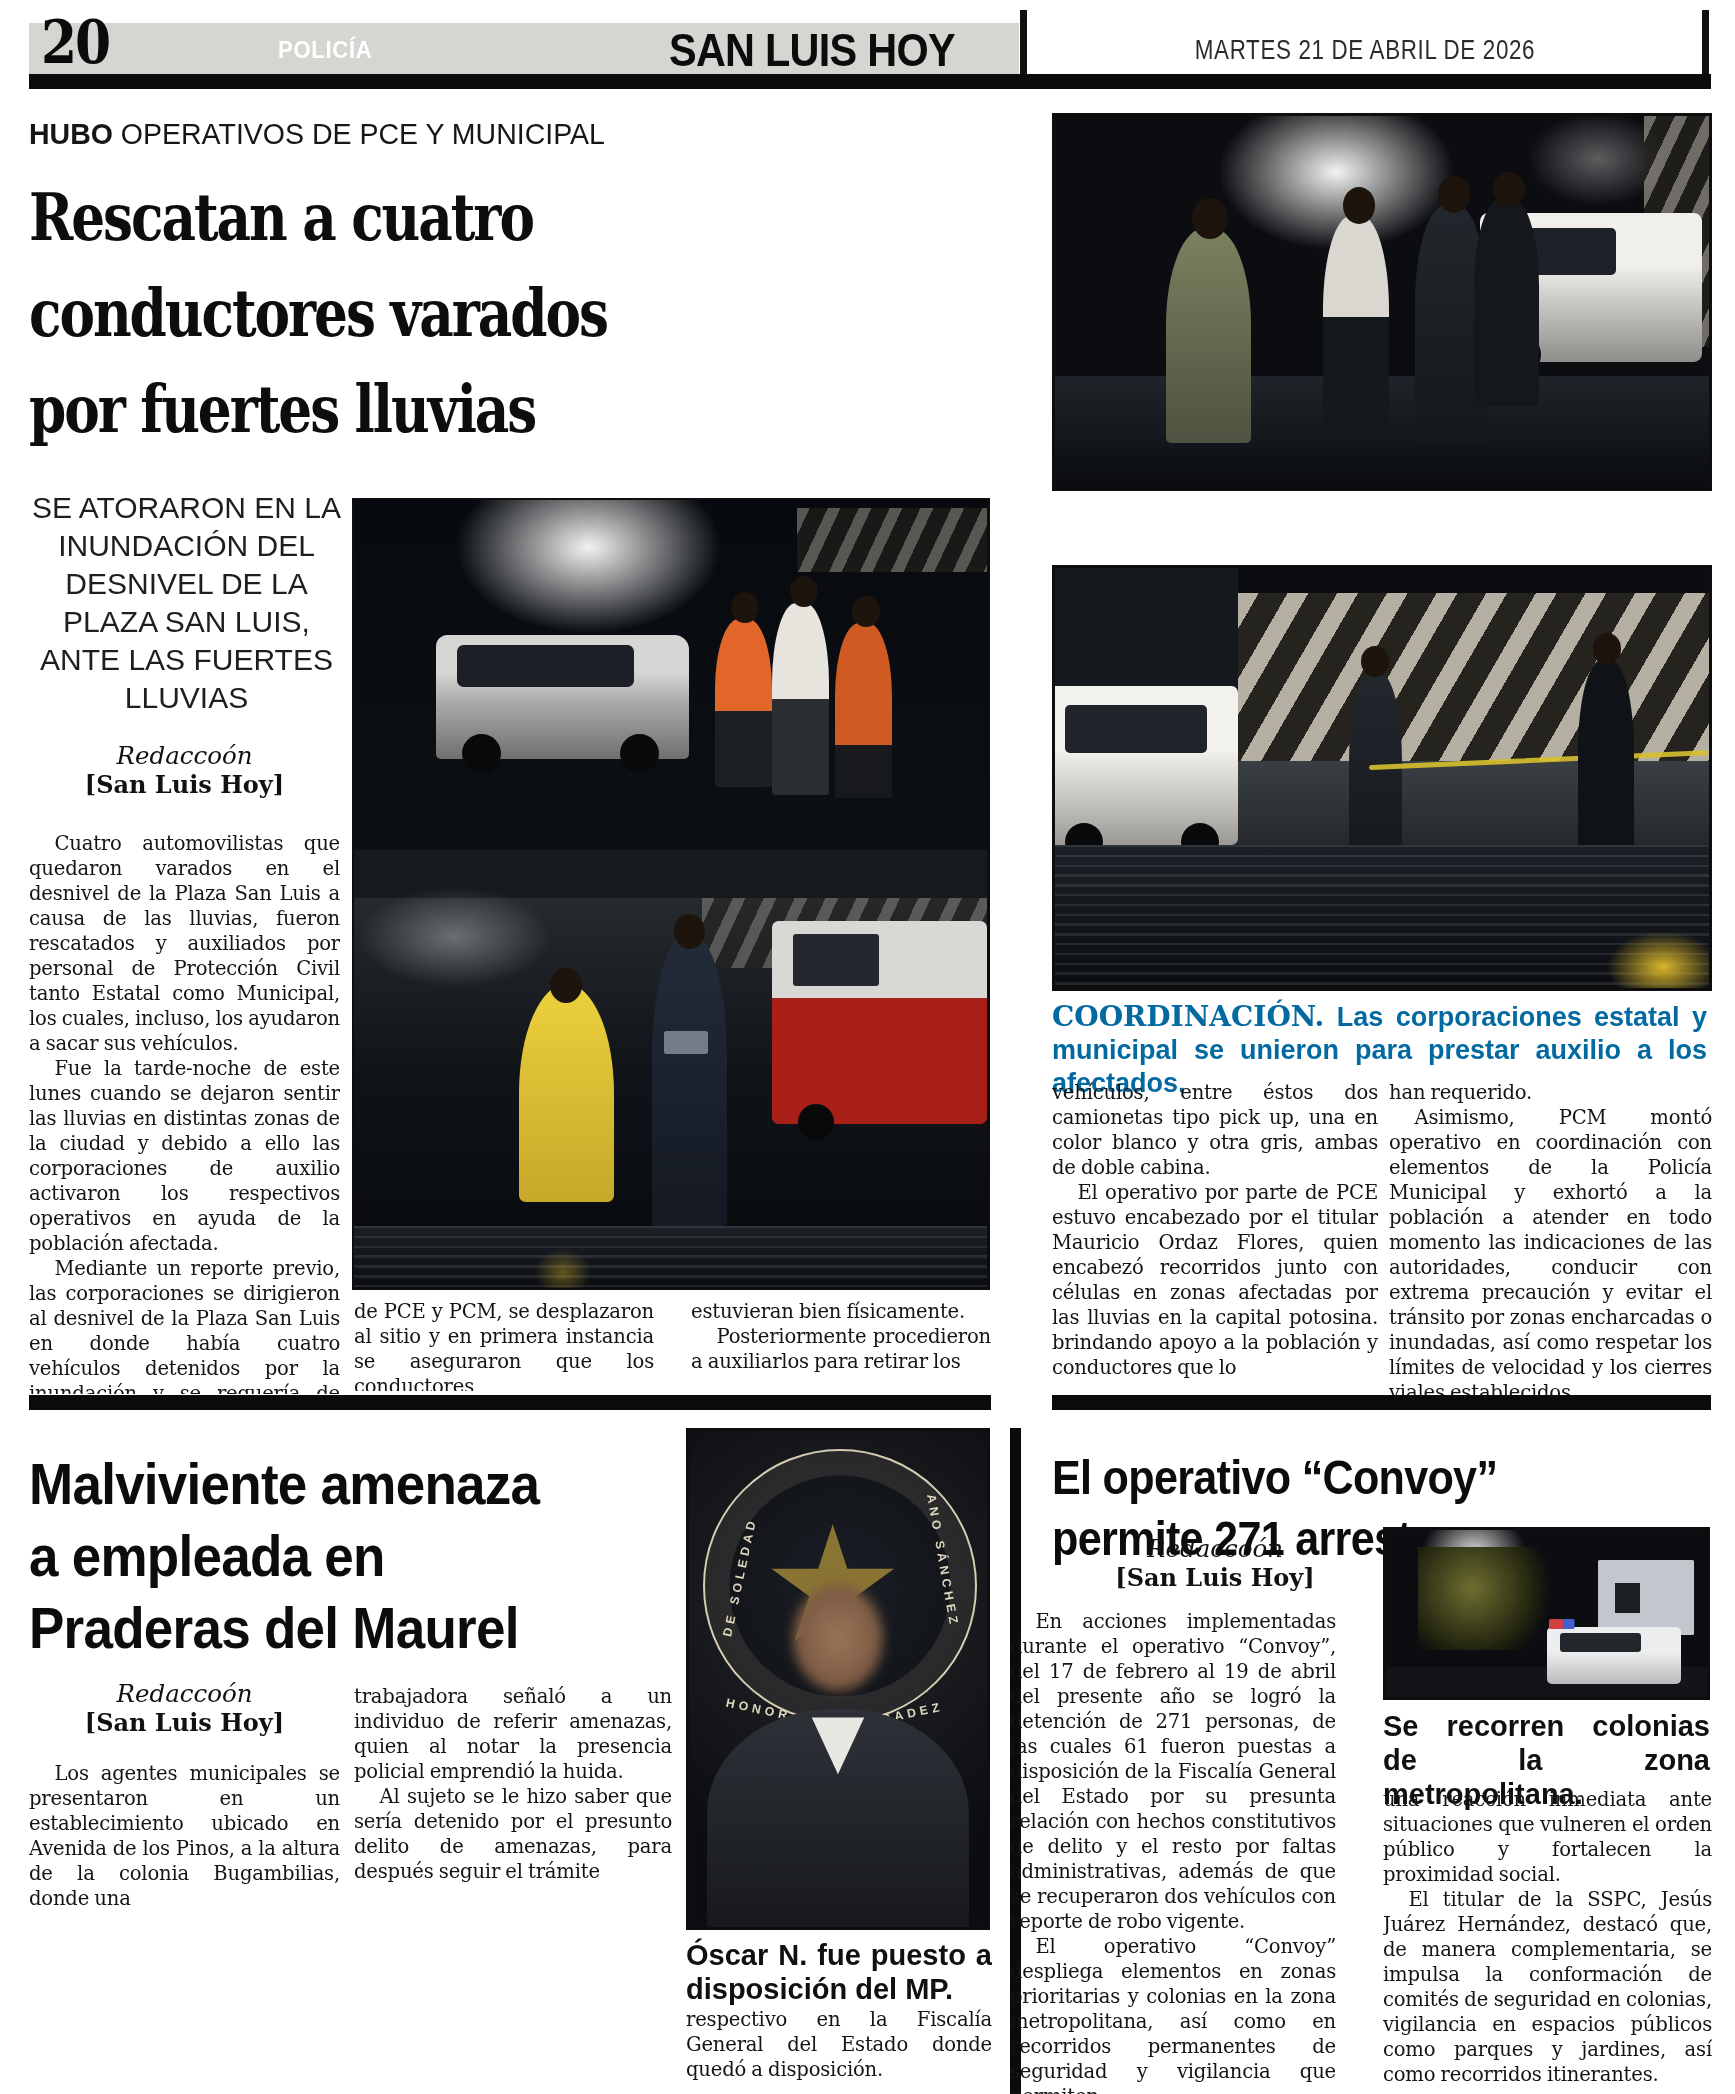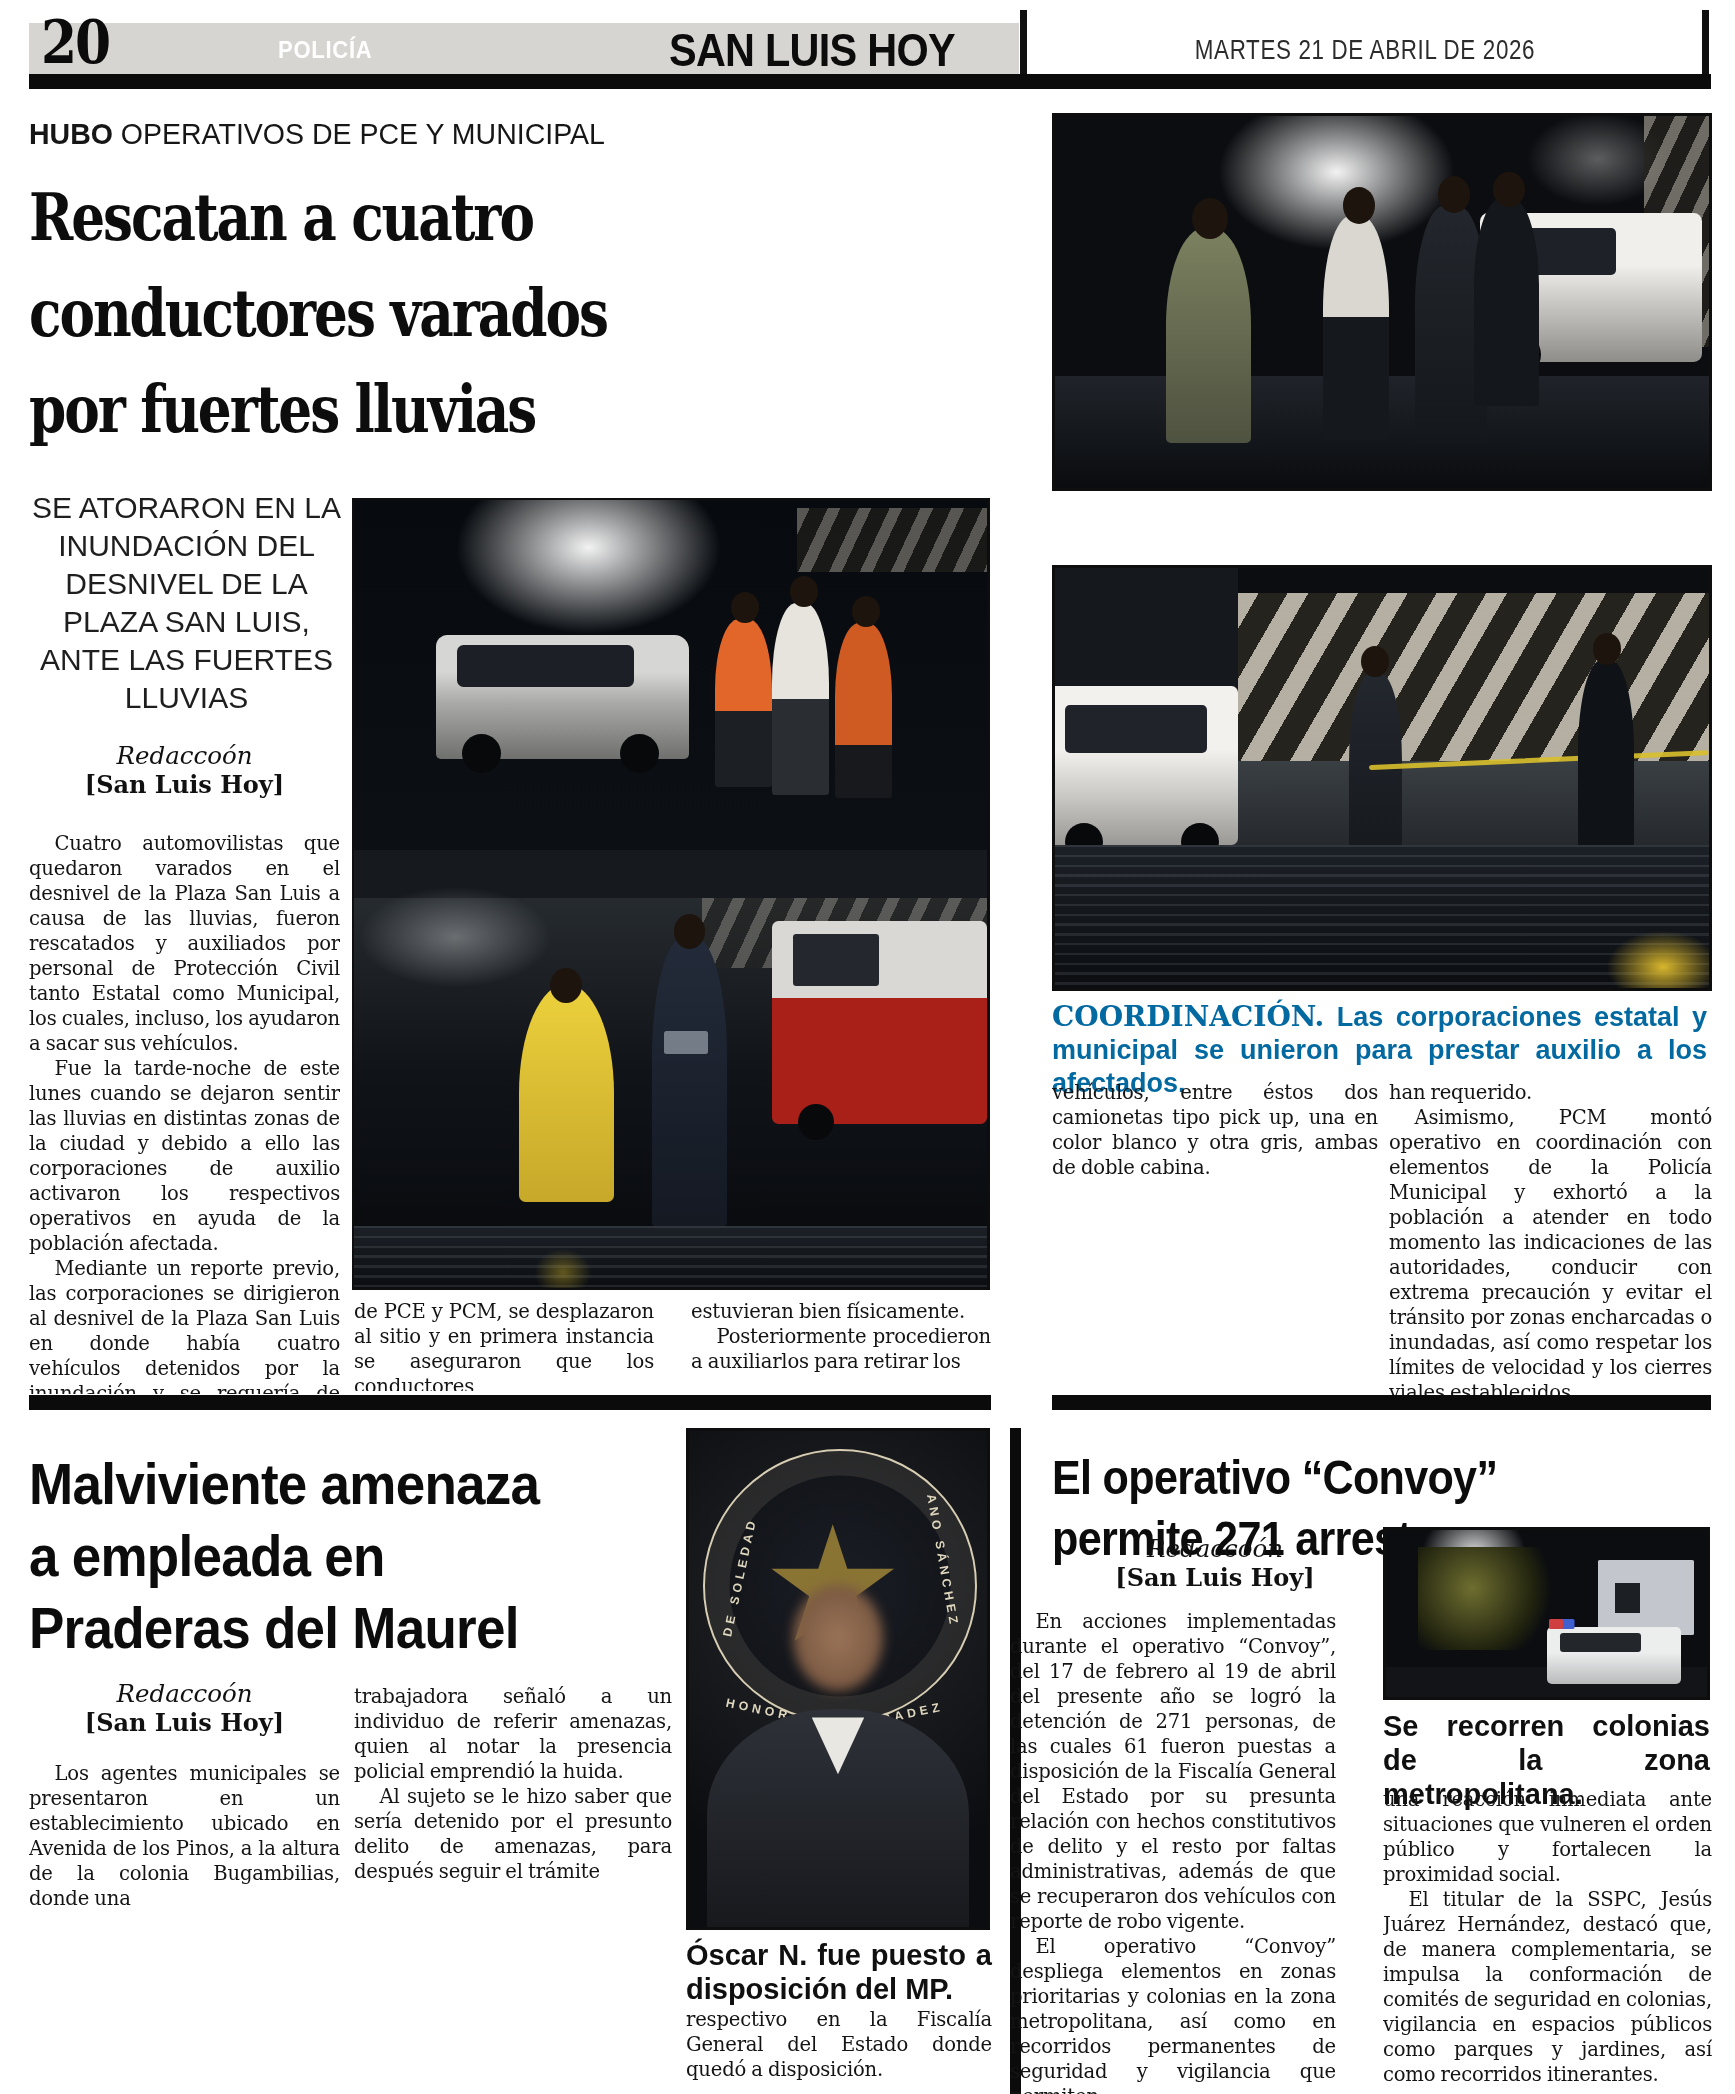--- a/index.html
+++ b/index.html
@@ -170,20 +170,21 @@
     <div class="glow" style="right:-4%;bottom:-6%;width:22%;height:22%;background:radial-gradient(closest-side,#d8b62c,rgba(216,182,44,0) 78%);"></div>
   </div>
 
   <div class="abs cap" style="left:1052px;top:1000px;width:655px;">
     <span class="lead">COORDINACIÓN.</span>
     <span>Las corporaciones estatal y municipal se unieron para prestar auxilio a los afectados.</span>
   </div>
 
   <div class="abs bodycol" style="left:1052px;top:1080px;width:326px;height:321px;">
       <p class="cont">vehículos, entre éstos dos camionetas tipo pick up, una en color blanco y otra gris, ambas de doble cabina.</p>
+      <p>El operativo por parte de PCE estuvo encabezado por el titular Mauricio Ordaz Flores, quien encabezó recorridos junto con células en zonas afectadas por las lluvias en la capital potosina. brindando apoyo a la población y conductores que lo</p>
     </div>
   <div class="abs bodycol" style="left:1389px;top:1080px;width:323px;height:321px;">
       <p class="cont">han requerido.</p>
       <p>Asimismo, PCM montó operativo en coordinación con elementos de la Policía Municipal y exhortó a la población a atender en todo momento las indicaciones de las autoridades, conducir con extrema precaución y evitar el tránsito por zonas encharcadas o inundadas, así como respetar los límites de velocidad y los cierres viales establecidos.</p>
     </div>
 
   <div class="abs rule" style="left:29px;top:1395px;width:962px;height:14.7px;"></div>
   <div class="abs rule" style="left:1052px;top:1395px;width:659px;height:14.7px;"></div>
   <div class="abs rule" style="left:1010px;top:1428px;width:10.6px;height:667px;"></div>
 

